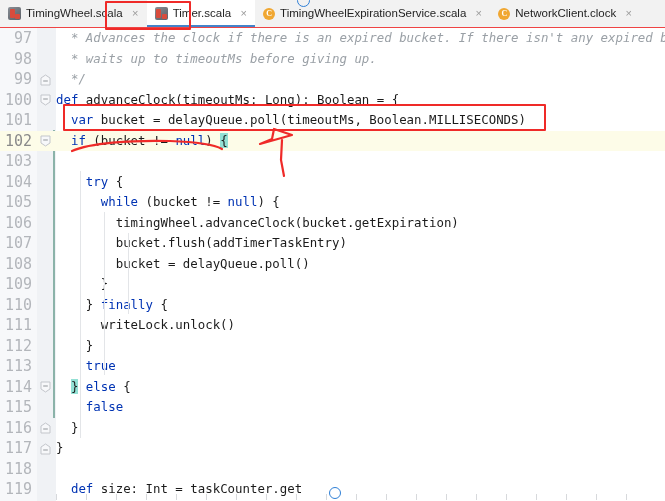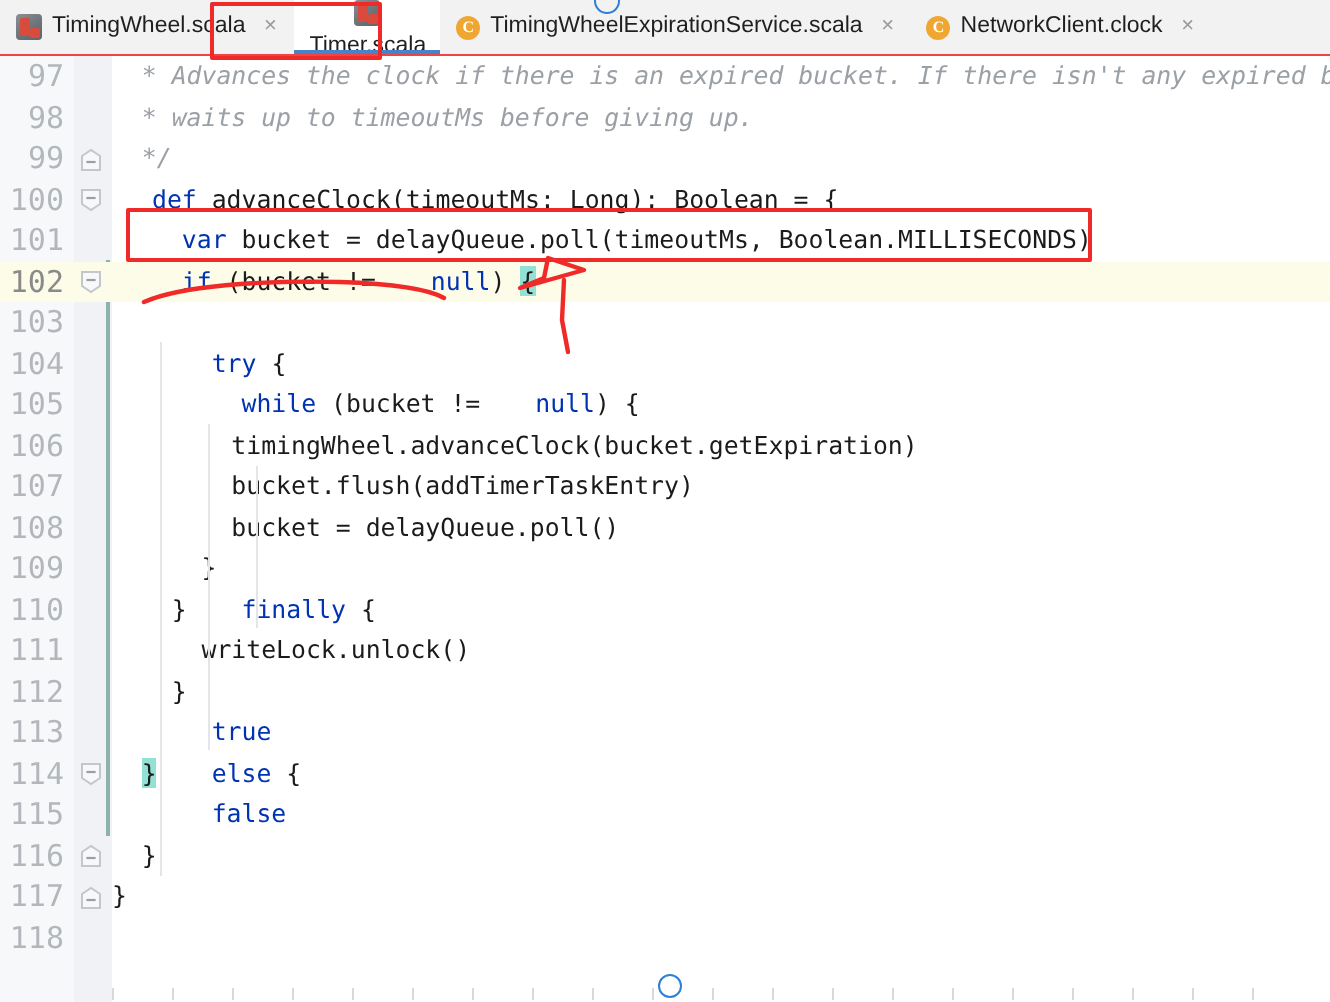--- a/index.html
+++ b/index.html
@@ -39,21 +39,20 @@
     box-sizing: border-box;
     font-size: 11.5px;
     color: #1f1f1f;
     background: #f2f2f2;
     position: relative;
     white-space: nowrap;
     cursor: default;
   }
   .tab.active {
     background: #ffffff;
-    flex-direction: column;
   }
   .tab.active::after {
     content: "";
     position: absolute;
     left: 0; right: 0; bottom: 0;
     height: 2px;
     background: #4683c9;
   }
   .tab-label { line-height: 1; }
   .tab-close {
@@ -173,21 +172,21 @@
 
   
   .fold {
     position: absolute;
     left: 39px; top: 4.5px;
     width: 13px; height: 12px;
   }
   .fold svg { display:block; }
 
   
-  .kw   { color: #0033b3; font-weight: 500; padding-left: 20px; }
+  .kw   { color: #0033b3; font-weight: 500; }
   .cmt  { color: #9aa0a6; font-style: italic; }
   .plain{ color: #1b1b1b; }
   .brk  { background: #93e0d4; }
 
   
   .method-bar {
     position: absolute;
     left: 53px; top: 102px;
     width: 1.5px; height: 288px;
     background: #6a9e8f;
@@ -308,20 +307,21 @@
         <div class="row"><span class="lnum">115</span><span class="code"><span class="plain">    </span><span class="kw">false</span></span></div>
         <div class="row"><span class="lnum">116</span><span class="fold"><svg width="13" height="12" viewBox="0 0 13 12">
               <path d="M2 4 l4.5-3 L11 4 v7 H2 Z" fill="#f7f8fa" stroke="#c3c6cb" stroke-width="1"></path>
               <path d="M4.2 7 h4.6" stroke="#9b9ea3" stroke-width="1.1"></path>
             </svg></span><span class="code"><span class="plain">  }</span></span></div>
         <div class="row"><span class="lnum">117</span><span class="fold"><svg width="13" height="12" viewBox="0 0 13 12">
               <path d="M2 4 l4.5-3 L11 4 v7 H2 Z" fill="#f7f8fa" stroke="#c3c6cb" stroke-width="1"></path>
               <path d="M4.2 7 h4.6" stroke="#9b9ea3" stroke-width="1.1"></path>
             </svg></span><span class="code"><span class="plain">}</span></span></div>
         <div class="row"><span class="lnum">118</span><span class="code"><span class="plain"></span></span></div>
+        <div class="row"><span class="lnum">119</span><span class="code"><span class="plain">  </span><span class="kw">def</span><span class="plain"> size: Int = taskCounter.get</span></span></div>
       </div>
 
     <div class="iguide" style="left:80px; top:143px; height:267px;"></div>
     <div class="iguide" style="left:104px; top:184px; height:143px;"></div>
     <div class="iguide" style="left:128px; top:205px; height:81px;"></div>
     <div class="iguide" style="left:104px; top:327px; height:20px;"></div>
 
     <div class="ruler">
       <i></i>
         <i></i>

